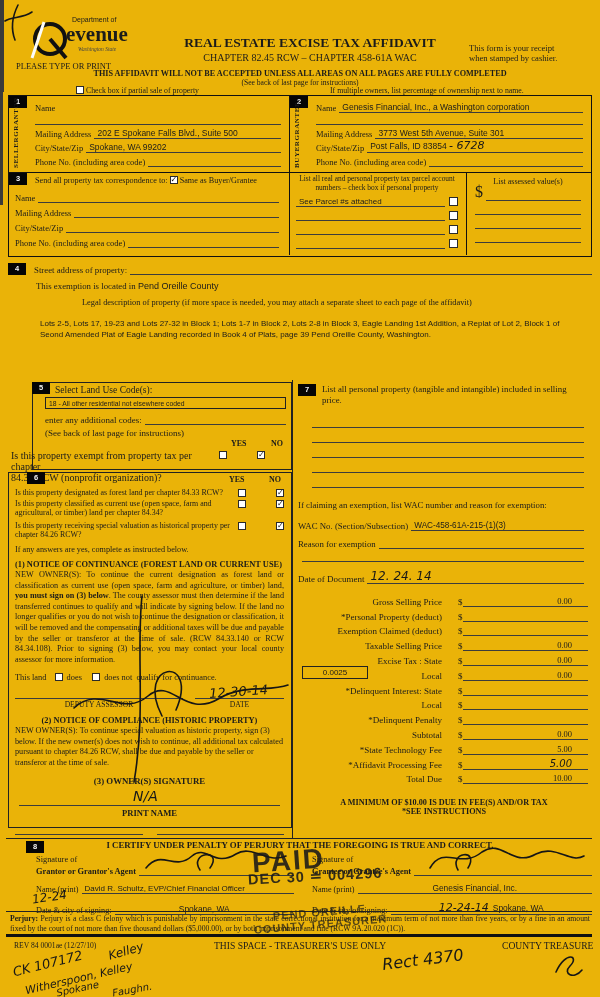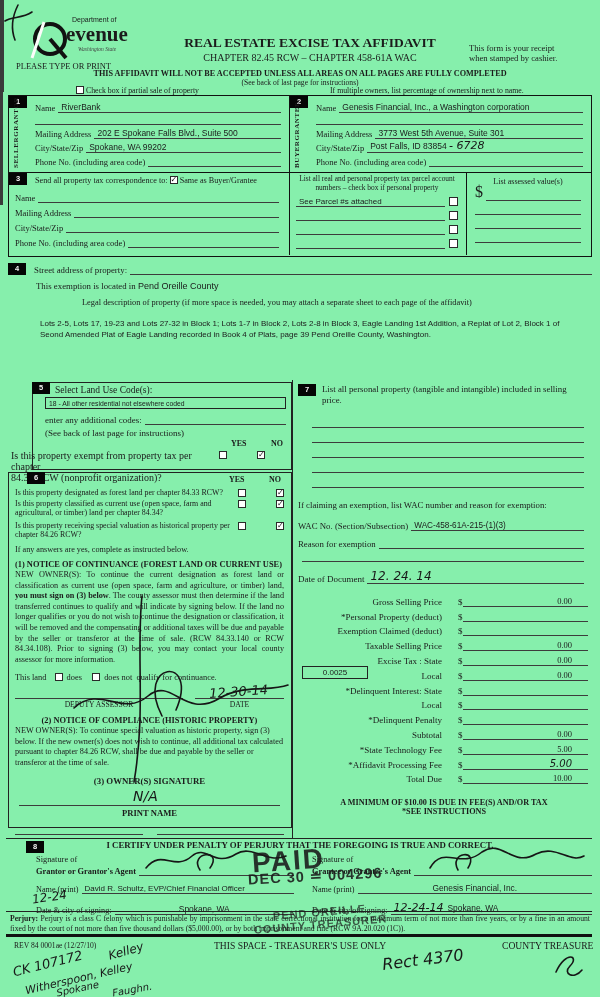--- a/index.html
+++ b/index.html
@@ -1,17 +1,17 @@
 <!DOCTYPE html>
 <html><head>
 <meta charset="utf-8">
 <style>
   * { margin:0; padding:0; box-sizing:border-box; }
   html,body { background:#888; }
-  .page { position:relative; width:600px; height:997px; background:#86efac;
+  .page { position:relative; width:600px; height:997px; background:#eab308;
           font-family:"Liberation Serif", serif; color:#1b1b1b; overflow:hidden; margin:0 auto; }
   .abs { position:absolute; }
   .sans { font-family:"Liberation Sans", sans-serif; }
   .hand { font-family:"DejaVu Sans", sans-serif; font-style:italic; color:#181818; }
   .b { font-weight:bold; }
   .ctr { text-align:center; }
   .secnum { display:inline-block; width:18px; height:12px; background:#050505; color:#f2f2f2;
             font:bold 7.5px "Liberation Sans", sans-serif; text-align:center; line-height:12px; }
   .cb { display:inline-block; width:8px; height:8px; border:1px solid #2a2a2a; background:#fff;
         vertical-align:-1px; position:relative; }
@@ -73,21 +73,20 @@
     <div style="display:flex;height:77px;border-bottom:1px solid #111;">
 
       <div style="position:relative;width:281px;border-right:1px solid #111;">
         <span class="secnum abs" style="left:0;top:0;">1</span>
         <div class="vlabel abs" style="left:3px;top:14px;height:58px;">
           <span>SELLER</span><span>GRANTOR</span>
         </div>
         <div style="margin:4px 8px 0 26px;font-size:8.5px;">
           <div class="fl" style="height:13px;">
               <span class="lbl">Name</span>
-              <span class="val sans">RiverBank</span>
             </div>
           <div class="fl" style="height:12px;">
               <span class="val"></span>
             </div>
           <div class="fl" style="height:14px;">
               <span class="lbl">Mailing Address</span>
               <span class="val sans">202 E Spokane Falls Blvd., Suite 500</span>
             </div>
           <div class="fl" style="height:14px;">
               <span class="lbl">City/State/Zip</span>
@@ -429,21 +428,21 @@
       <div style="flex:1;padding-left:18px;">
         <div style="font-size:8.4px;">Signature of</div>
         <div class="fl" style="font-size:8.4px;height:12px;">
           <span class="lbl b">Grantee or Grantee's Agent</span>
           <span class="val"></span>
         </div>
         <div class="fl" style="font-size:8.2px;height:15px;margin-top:3px;">
           <span class="lbl">Name (print)</span>
           <span class="val sans ctr" style="font-size:8.4px;">Genesis Financial, Inc.</span>
         </div>
-        <div class="fl" style="font-size:8.2px;height:17px;margin-top:4px;">
+        <div class="fl" style="font-size:8.2px;height:17px;margin-top:4px;text-align:center;">
           <span class="lbl">Date &amp; city of signing:</span>
           <span class="val"><span class="hand" style="font-size:11px;">12-24-14</span>&nbsp;&nbsp;<span class="sans" style="font-size:8.4px;">Spokane, WA</span></span>
         </div>
       </div>
     </div>
   </div>
 
   <svg class="abs sig" style="left:140px;top:842px;" width="150" height="34">
     <path d="M6,26 C22,6 34,30 52,14 C66,2 74,26 96,12 C112,2 126,22 146,14"></path>
     <path d="M60,28 C48,10 84,6 70,26"></path>

